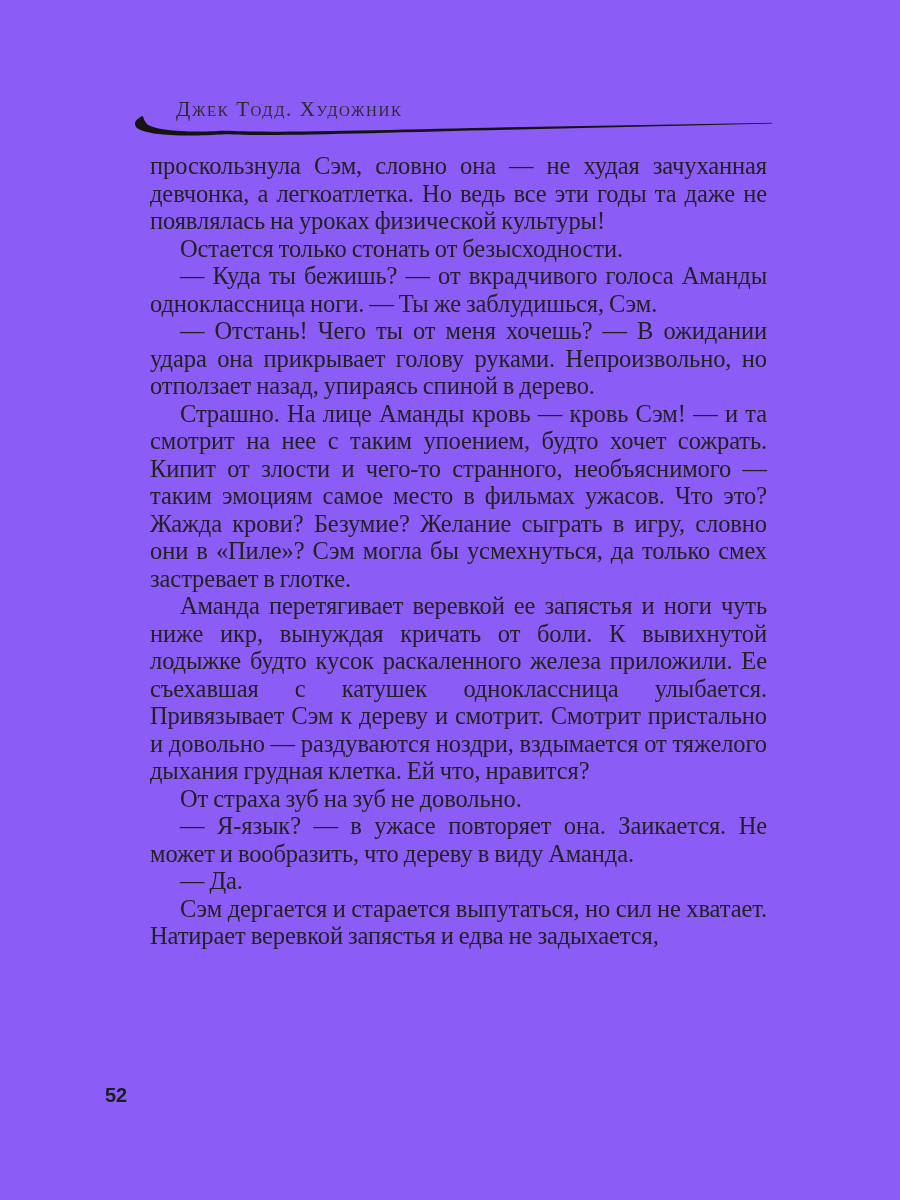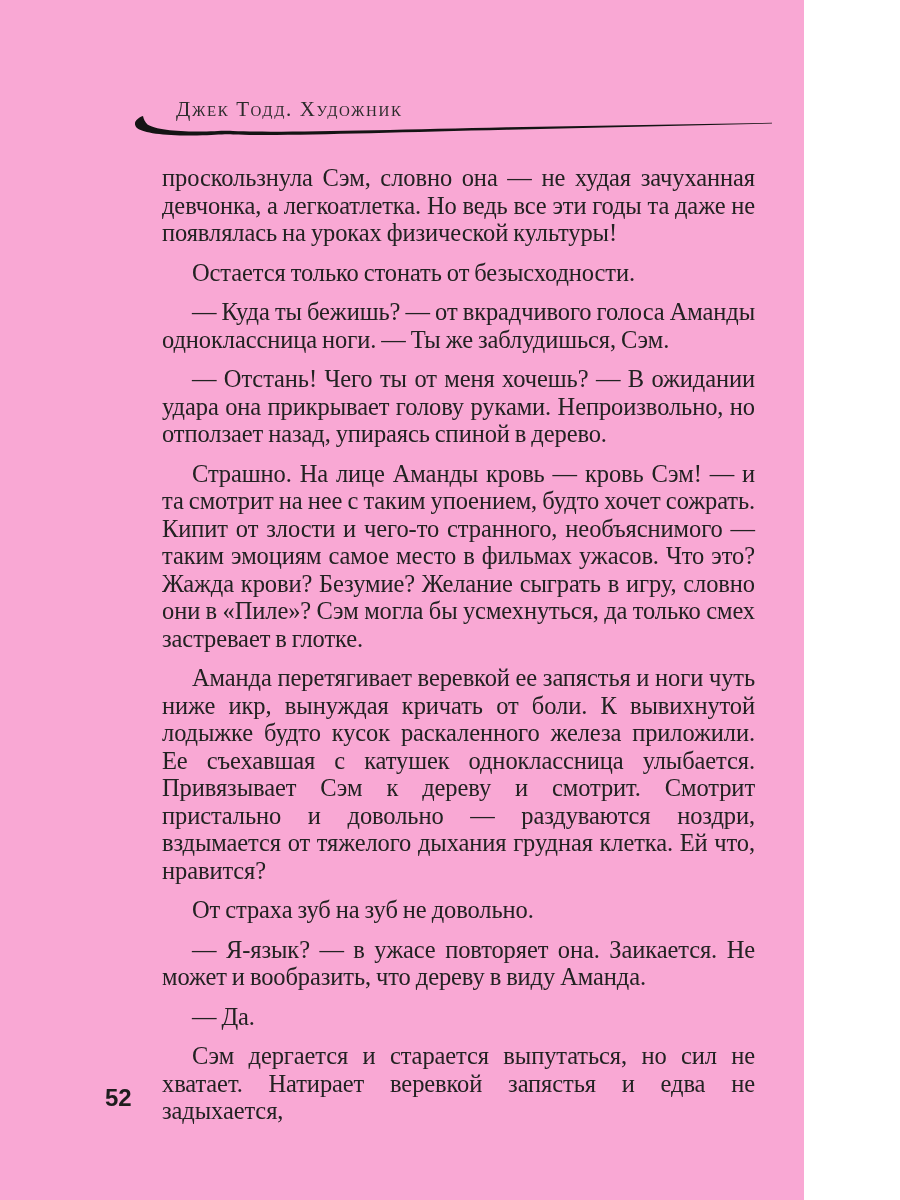--- a/index.html
+++ b/index.html
@@ -2,23 +2,23 @@
 <html lang="ru"><head>
 <meta charset="utf-8">
 <style>
   html, body {
     margin: 0;
     padding: 0;
     background: #ffffff;
   }
   .sheet {
     position: relative;
-    width: 804px;
+    width: 900px;
     height: 1200px;
-    background: #f9a8d4;
+    background: #8b5cf6;
     overflow: hidden;
     font-family: "Liberation Serif", "DejaVu Serif", serif;
   }
   .running-head {
     position: absolute;
     left: 176px;
     top: 99px;
     font-size: 21px;
     line-height: 21px;
     font-variant: small-caps;
@@ -39,36 +39,36 @@
     top: 152px;
     width: 617px;
     font-size: 24.5px;
     line-height: 27.5px;
     color: #222222;
     text-align: justify;
     word-spacing: -1px;
     letter-spacing: -0.1px;
   }
   .body-text p {
-    margin: 12px;
+    margin: 0;
     padding: 0;
     text-indent: 30px;
   }
   .body-text p.noindent {
     text-indent: 0;
   }
   .it {
   }
   .page-num {
     position: absolute;
     left: 105px;
     top: 1084px;
     font-family: "Liberation Sans", "DejaVu Sans", sans-serif;
     font-weight: 700;
-    font-size: 24px;
+    font-size: 20px;
     color: #1d1d1d;
   }
 </style>
 </head>
 <body>
 
 <div class="sheet">
 
   <div class="running-head">Джек Тодд. Художник</div>
 

